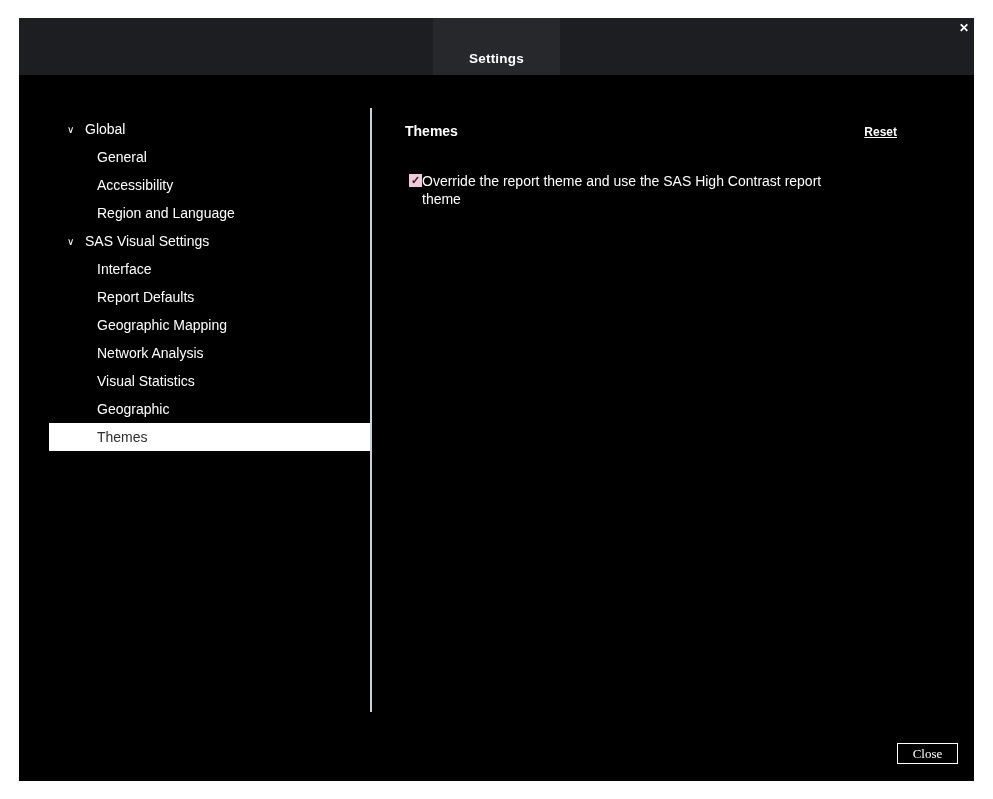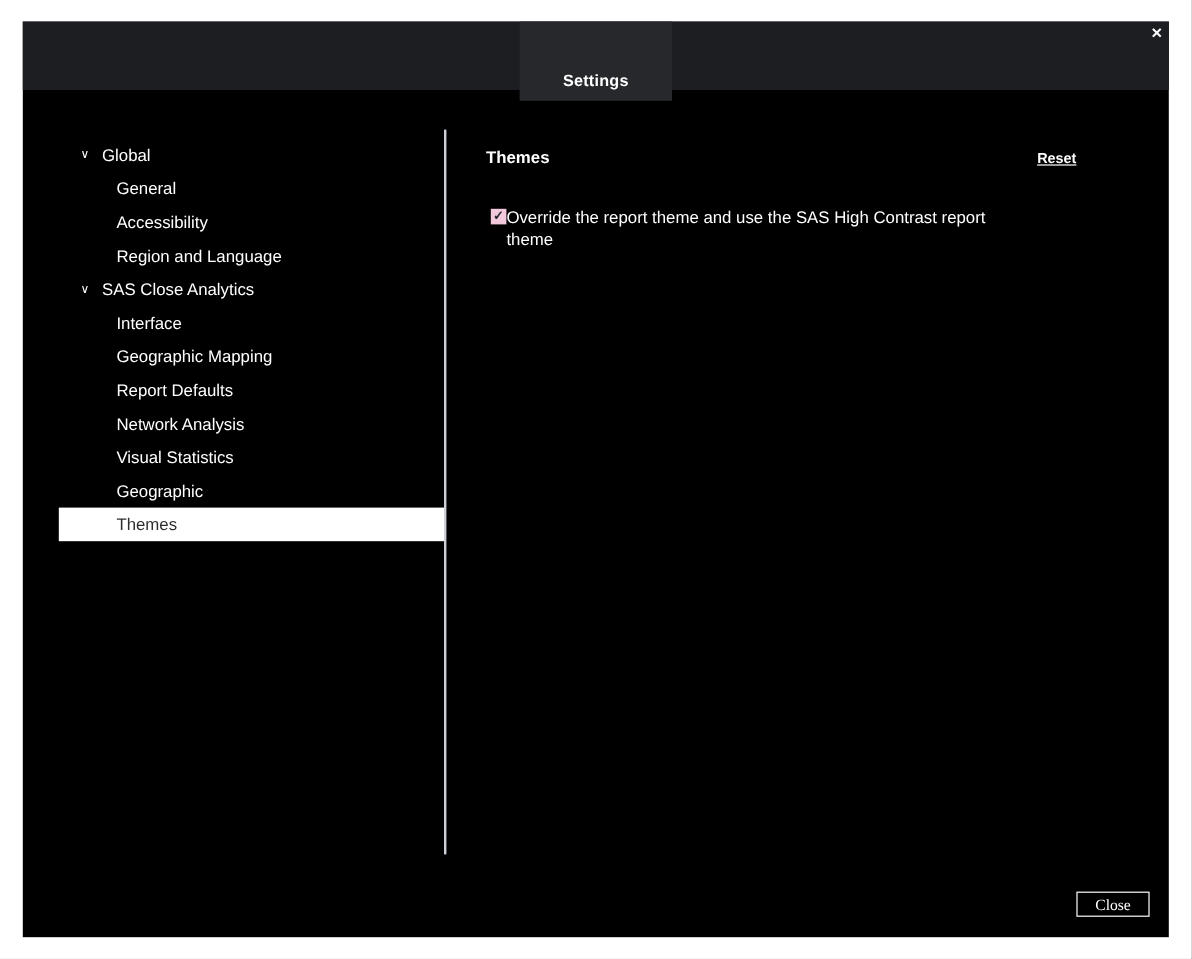--- a/index.html
+++ b/index.html
@@ -24,21 +24,21 @@
     left: 0; top: 0;
     width: 955px;
     height: 57px;
     background: #1c1e22;
   }
   .title-highlight {
     position: absolute;
     left: 414px;
     top: 0;
     width: 127px;
-    height: 66px;
+    height: 57px;
     background: #26282c;
     display: flex;
     align-items: flex-end;
     justify-content: center;
     padding-bottom: 9px;
     box-sizing: border-box;
   }
   .page-title {
     color: #ffffff;
     font-size: 13.5px;
@@ -184,30 +184,30 @@
         <span>General</span>
       </div>
       <div class="tree-item child">
         <span>Accessibility</span>
       </div>
       <div class="tree-item child">
         <span>Region and Language</span>
       </div>
       <div class="tree-item group">
         <span class="chevron">∨</span>
-        <span>SAS Close Analytics</span>
+        <span>SAS Visual Settings</span>
       </div>
       <div class="tree-item child">
         <span>Interface</span>
       </div>
       <div class="tree-item child">
+        <span>Report Defaults</span>
+      </div>
+      <div class="tree-item child">
         <span>Geographic Mapping</span>
-      </div>
-      <div class="tree-item child">
-        <span>Report Defaults</span>
       </div>
       <div class="tree-item child">
         <span>Network Analysis</span>
       </div>
       <div class="tree-item child">
         <span>Visual Statistics</span>
       </div>
       <div class="tree-item child">
         <span>Geographic</span>
       </div>

